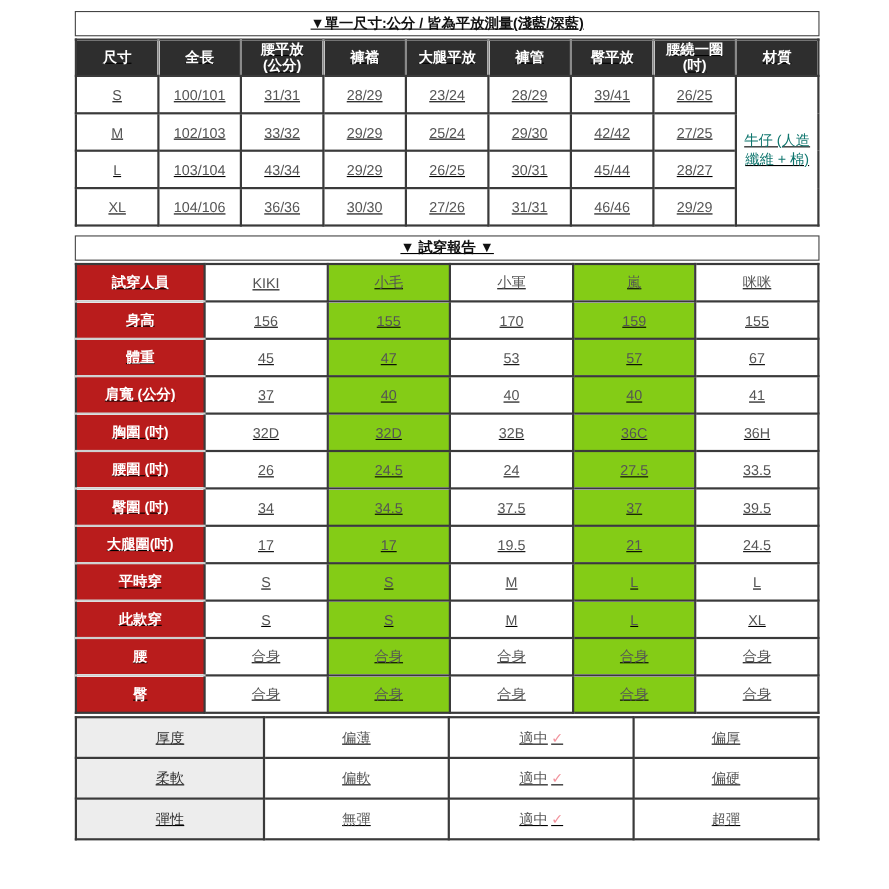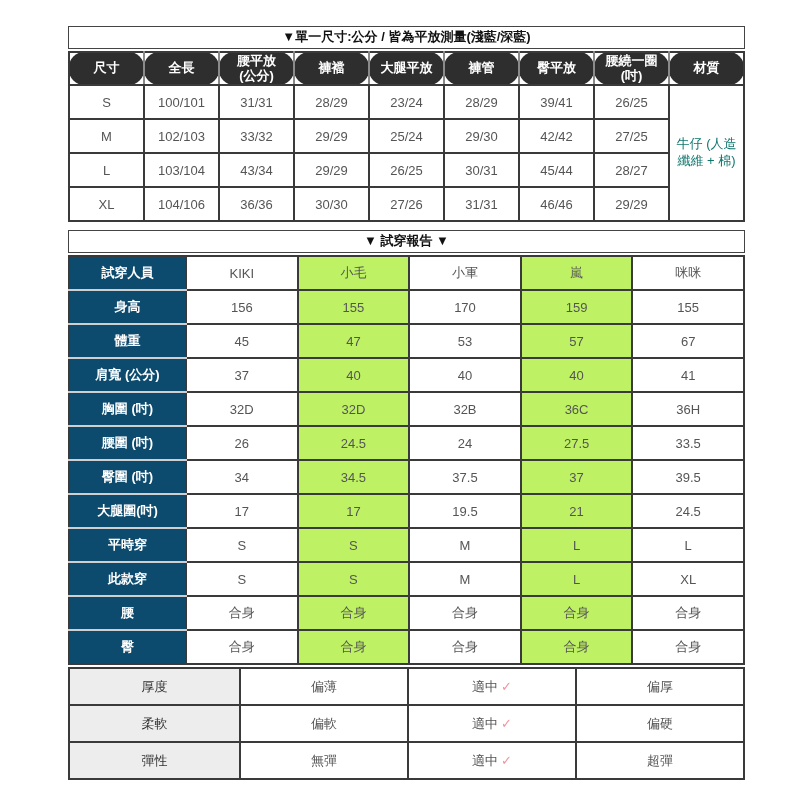--- a/index.html
+++ b/index.html
@@ -1,45 +1,45 @@
 <!DOCTYPE html>
 <html><head>
 <meta charset="utf-8">
 <style>
   html,body{margin:0;padding:0;background:#ffffff;}
   body{width:808px;height:808px;font-family:"Liberation Sans","DejaVu Sans",sans-serif;}
-  .wrap{padding:26px 0 0 68px;}
+  .wrap{padding:10px 0 0 68px;text-decoration:underline;}
   .title-box{
     width:677px;box-sizing:border-box;height:23px;line-height:20px;
     border:1px solid #444;text-align:center;font-size:13px;font-weight:bold;color:#111;
     background:#fff;
   }
   table{border-collapse:collapse;table-layout:fixed;width:677px;margin-top:2px;background:#fff;}
   th,td{border:2px solid #3a3a3a;font-size:13px;text-align:center;padding:0;overflow:hidden;}
 
   
   #size-table th{
     background:#2e2e2e;color:#fff;font-weight:bold;height:31px;
     white-space:pre-line;line-height:1.15;
-    border-left-color:#8a8a8a;border-right-color:#8a8a8a;border-radius:15px;
+    border-left-color:#8a8a8a;border-right-color:#8a8a8a;
   }
   #size-table th:first-child{border-left-color:#3a3a3a;}
   #size-table th:last-child{border-right-color:#3a3a3a;}
   #size-table td{height:32px;color:#555;}
   #size-table td.material-cell{color:#0f766e;padding:0 3px;line-height:1.3;}
 
   
   #fit-table th{
-    background:#0c4a6e;color:#fff;font-weight:bold;width:115px;height:32px;
+    background:#b91c1c;color:#fff;font-weight:bold;width:115px;height:32px;
     border-top-color:#cfcfcf;border-bottom-color:#cfcfcf;
   }
   #fit-table tr:first-child th{border-top-color:#3a3a3a;}
   #fit-table tr:last-child th{border-bottom-color:#3a3a3a;}
   #fit-table td{height:32px;color:#555;}
-  #fit-table td.stripe{background:#bef264;}
+  #fit-table td.stripe{background:#84cc16;}
   #fit-section{margin-top:8px;}
 
   
   #prop-table{}
   #prop-table th{background:#ededed;color:#333;font-weight:400;width:169px;height:35px;}
   #prop-table td{height:35px;color:#555;}
   .check{color:#f2939d;margin-left:3px;font-weight:bold;}
 </style>
 </head>
 <body>

